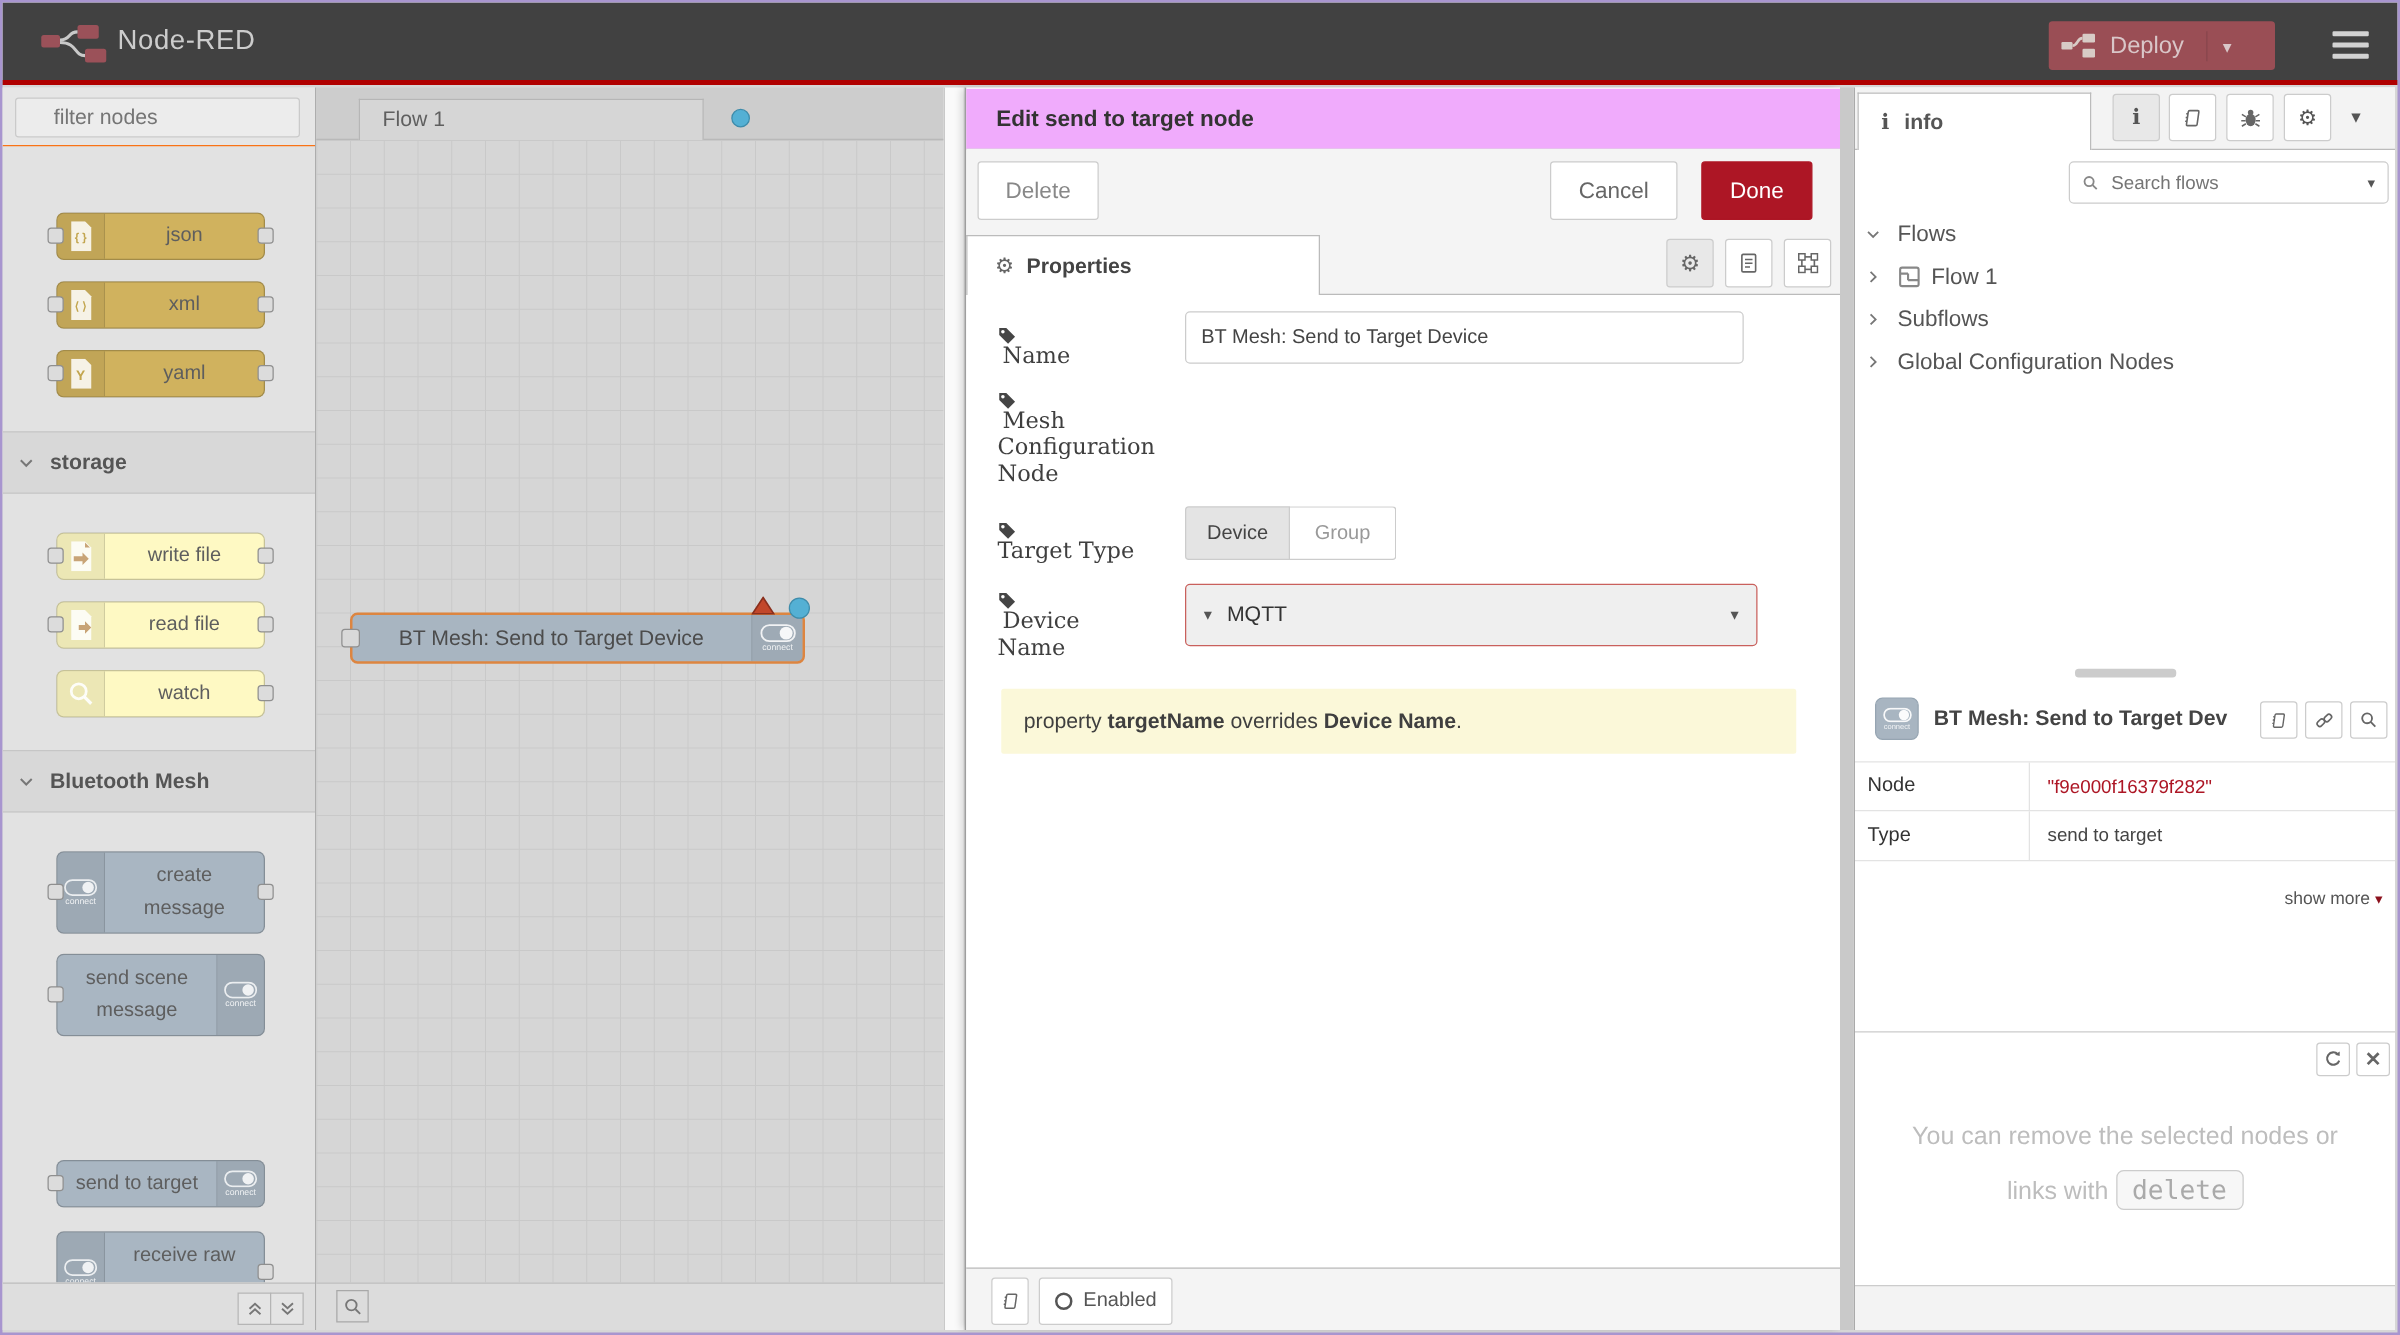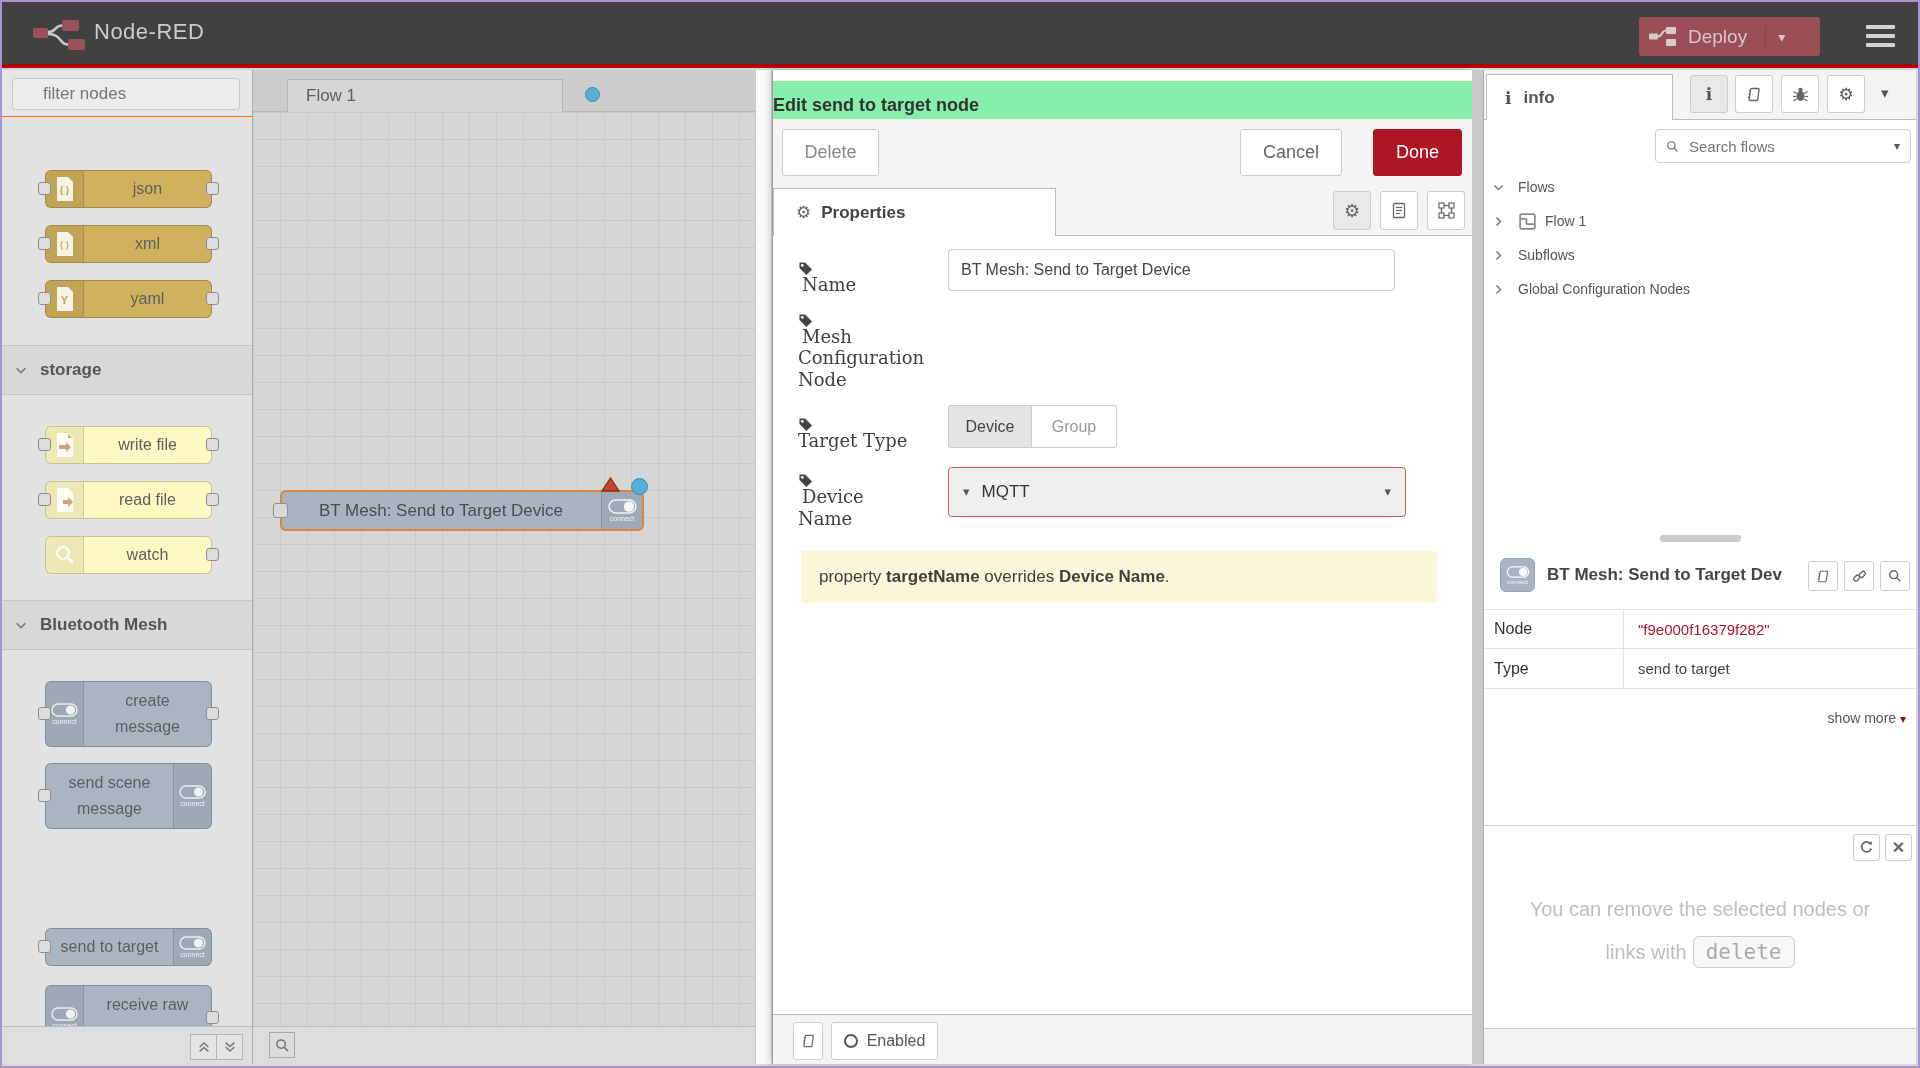--- a/index.html
+++ b/index.html
@@ -52,26 +52,26 @@
   .fn-label{position:absolute;left:0;top:0;right:42px;bottom:0;display:flex;align-items:center;justify-content:center;font-size:17px;color:#4c4c4c;white-space:nowrap;}
   .fn-icon{position:absolute;right:0;top:0;bottom:0;width:41px;background:rgba(0,0,0,.06);border-left:1px solid rgba(0,0,0,.12);display:flex;flex-direction:column;align-items:center;justify-content:center;border-radius:0 4px 4px 0;}
   .fn-port{position:absolute;left:-9px;top:50%;margin-top:-8px;width:15px;height:15px;background:#d9d9d9;border:1px solid #8f8f8f;border-radius:3px;cursor:crosshair;}
   .fn-tri{position:absolute;right:22px;top:-15px;}
   .fn-dot{position:absolute;right:-6px;top:-14px;width:17px;height:17px;border-radius:50%;background:#54b0d4;border:1px solid #3e8cab;}
   .cv-foot{position:absolute;left:0;bottom:0;width:100%;height:38px;background:#dcdcdc;border-top:1px solid #bdbdbd;}
   .cv-zoom{position:absolute;left:16px;top:5px;width:26px;height:26px;border:1px solid #a8a8a8;display:flex;align-items:center;justify-content:center;cursor:pointer;}
   .vscroll{position:absolute;left:753px;top:68px;width:16px;bottom:2px;background:#fafafa;border-left:1px solid #c9c9c9;}
   
   .tray{position:absolute;left:770px;top:68px;width:700px;bottom:2px;background:#fff;border-left:1px solid #9e9e9e;box-shadow:-3px 0 6px rgba(0,0,0,.15);}
-  .tray-title{position:absolute;left:0;top:11px;width:100%;height:49px;border-bottom:1px solid #bbb;display:flex;align-items:center;font-size:18px;font-weight:bold;color:#333;background:#86efac;}
+  .tray-title{position:absolute;left:0;top:1px;width:100%;height:49px;border-bottom:1px solid #bbb;display:flex;align-items:center;padding-left:24px;font-size:18px;font-weight:bold;color:#333;background:#f0abfc;}
   .tray-toolbar{position:absolute;left:0;top:49px;width:100%;height:69px;background:#f4f4f4;}
   .tbtn{position:absolute;top:10px;height:47px;border:1px solid #ccc;border-radius:3px;background:#fff;display:flex;align-items:center;justify-content:center;font-size:18px;color:#888;cursor:pointer;}
   .btn-delete{left:9px;width:97px;}
   .btn-cancel{left:467px;width:102px;color:#666;}
-  .btn-done{left:600px;width:89px;background:#ad1625;border-color:#ad1625;color:#fff;}
+  .btn-done{left:588px;width:89px;background:#ad1625;border-color:#ad1625;color:#fff;}
   .tray-tabs{position:absolute;left:0;top:118px;width:100%;height:48px;background:#f4f4f4;border-bottom:1px solid #bbb;}
   .ptab{position:absolute;left:0px;top:0px;width:283px;height:48px;background:#fff;border:1px solid #bbb;border-bottom:none;display:flex;align-items:center;padding-left:22px;font-size:17px;font-weight:bold;color:#444;cursor:pointer;}
   .ptab .gear{margin-right:10px;color:#666;font-size:17px;font-weight:normal;}
   .ttool{position:absolute;top:3px;width:38px;height:39px;border:1px solid #ccc;border-radius:3px;background:#fff;display:flex;align-items:center;justify-content:center;font-size:18px;color:#666;cursor:pointer;}
   .tt-gear{left:560px;background:#e8e8e8;}
   .tt-doc{left:607px;} .tt-app{left:654px;}
   .tray-body{position:absolute;left:0;top:166px;width:100%;bottom:50px;background:#fff;padding:13px 25px;overflow:hidden;}
   .frow{display:flex;margin-bottom:15px;}
   .flabel{width:150px;font-family:"DejaVu Serif",serif;font-size:18px;color:#3f3f3f;line-height:1.2;padding-top:10px;}
   .tag{margin-right:4px;position:relative;top:2px;}
@@ -99,21 +99,21 @@
   .sb-tabs{position:absolute;left:0;top:0;width:100%;height:50px;background:#f3f3f3;border-bottom:1px solid #bbb;}
   .sb-tab{position:absolute;left:2px;top:4px;width:187px;height:46px;background:#fff;border:1px solid #bbb;border-bottom:none;display:flex;align-items:center;padding-left:18px;font-size:17px;font-weight:bold;color:#555;cursor:pointer;}
   .sb-tab .ii{font-family:"DejaVu Serif",serif;font-style:normal;font-weight:bold;color:#555;margin-right:12px;font-size:17px;}
   .sbtool{position:absolute;top:5px;width:38px;height:38px;border:1px solid #ccc;border-radius:3px;background:#fff;display:flex;align-items:center;justify-content:center;font-size:17px;color:#555;cursor:pointer;}
   .st-i{left:206px;background:#e8e8e8;} .st-book{left:251px;} .st-bug{left:297px;} .st-gear{left:343px;}
   .sb-caret{position:absolute;left:397px;top:14px;color:#555;font-size:15px;cursor:pointer;}
   .sb-search{position:absolute;left:171px;top:59px;width:256px;height:34px;border:1px solid #ccc;border-radius:4px;background:#fff;display:flex;align-items:center;padding:0 10px;}
   .sb-search input{border:none;outline:none;flex:1;font-size:15px;color:#555;margin-left:8px;font-family:"Liberation Sans",sans-serif;background:transparent;}
   .sb-search .sc{color:#555;font-size:12px;}
   .tree{position:absolute;left:0;top:100px;width:100%;}
-  .trow{display:flex;align-items:center;height:34px;font-size:14px;color:#555;cursor:pointer;}
+  .trow{display:flex;align-items:center;height:34px;font-size:18px;color:#555;cursor:pointer;}
   .trow .tch{width:16px;margin-left:8px;display:flex;}
   .ind1{margin-left:35px;}
   .ficon{margin:0 8px 0 10px;display:flex;}
   .tree .lbl{margin-left:10px;}
   .tree .lbl2{margin-left:0px;}
   .sb-handle{position:absolute;left:176px;top:465px;width:81px;height:7px;background:#ccc;border-radius:3px;cursor:row-resize;}
   .ninfo{position:absolute;left:0;top:477px;width:100%;}
   .ni-head{position:absolute;left:16px;top:11px;display:flex;align-items:center;width:100%;}
   .ni-icon{width:35px;height:34px;background:#a8b5c1;border:1px solid #96a5b2;border-radius:6px;display:flex;flex-direction:column;align-items:center;justify-content:center;flex:none;}
   .ni-title{font-size:17px;font-weight:bold;color:#444;margin-left:12px;white-space:nowrap;overflow:hidden;width:255px;}

